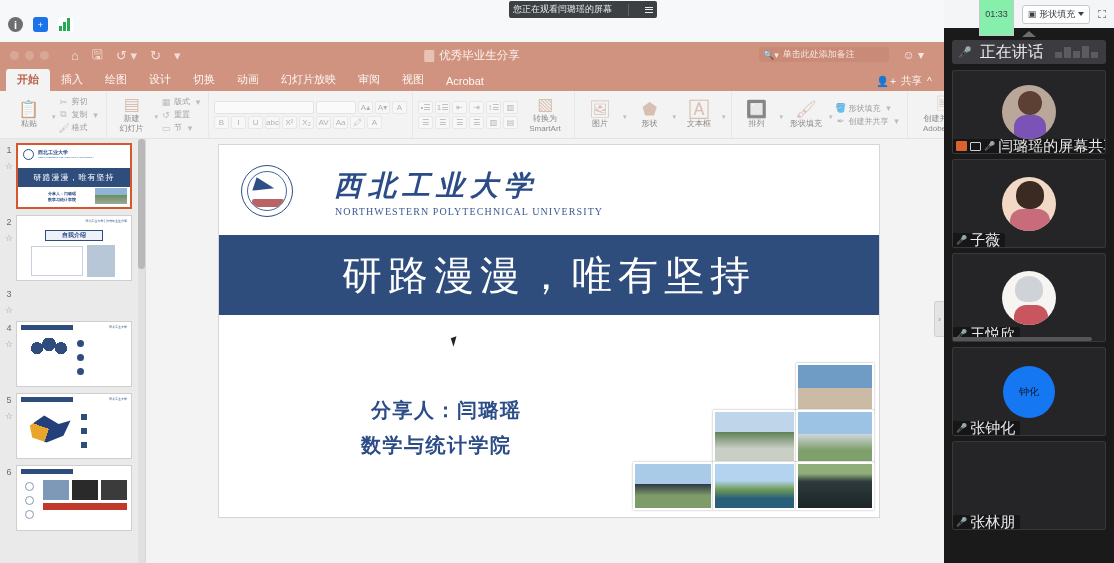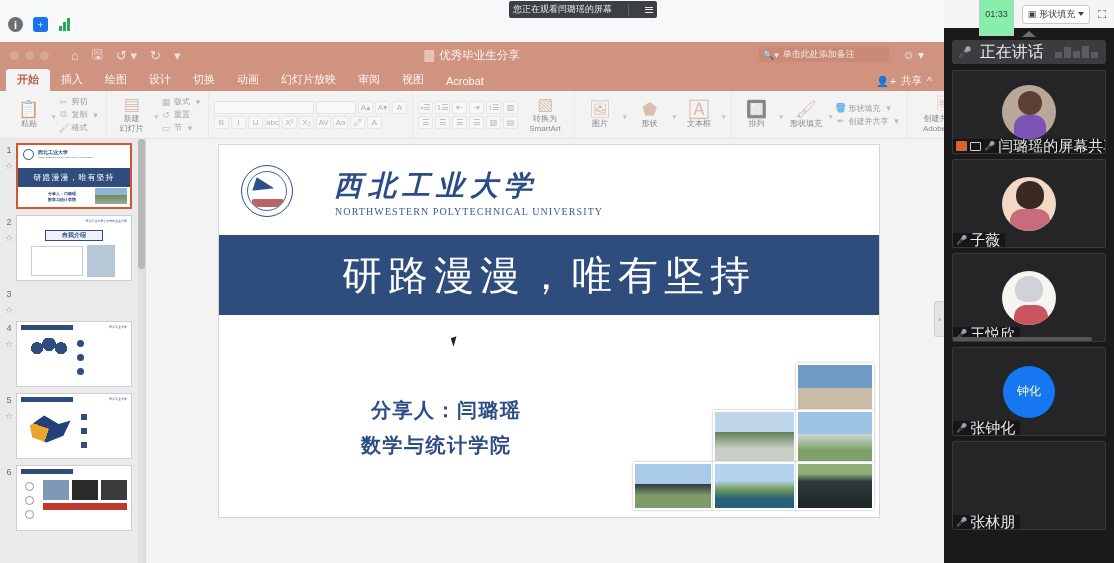--- a/index.html
+++ b/index.html
@@ -218,21 +218,21 @@
   .av1:before{content:"";position:absolute;left:16px;top:6px;width:24px;height:24px;background:#5b4033;border-radius:50%;}
   .av2 { background:#f1d9c6; }
   .av2:after{content:"";position:absolute;left:8px;top:32px;width:40px;height:26px;background:#c86b7a;border-radius:12px 12px 0 0;}
   .av2:before{content:"";position:absolute;left:14px;top:4px;width:28px;height:28px;background:#3a2a22;border-radius:50% 50% 45% 45%;}
   .av3 { background:#f7f5f2; }
   .av3:after{content:"";position:absolute;left:12px;top:34px;width:34px;height:24px;background:#c9555f;border-radius:12px 12px 0 0;}
   .av3:before{content:"";position:absolute;left:13px;top:5px;width:28px;height:26px;background:#cfd2d6;border-radius:50% 50% 40% 40%;}
   .avatar-init {
     width:52px;height:52px;border-radius:50%;background:#1578f2;
     display:flex;align-items:center;justify-content:center;
-    color:#fef9c3; font-size:12px;
+    color:#0f172a; font-size:10px;
   }
   .namebar {
     position:absolute; left:0; bottom:0; height:14px;
     background:rgba(20,20,22,.88); display:flex; align-items:center;
     padding:0 5px 0 3px; gap:3px; border-radius:0 2px 0 0;
   }
   .namebar .lbl { font-size:15px; color:#eaeaea; white-space:nowrap;}
   .mic-ico { font-size:9px; color:#e03030; }
   .scr-ico { width:11px;height:10px;background:#d9622e;border-radius:1px; display:inline-block;}
   .mon-ico { width:11px;height:9px;border:1px solid #cfcfcf;border-radius:1px; display:inline-block;}

